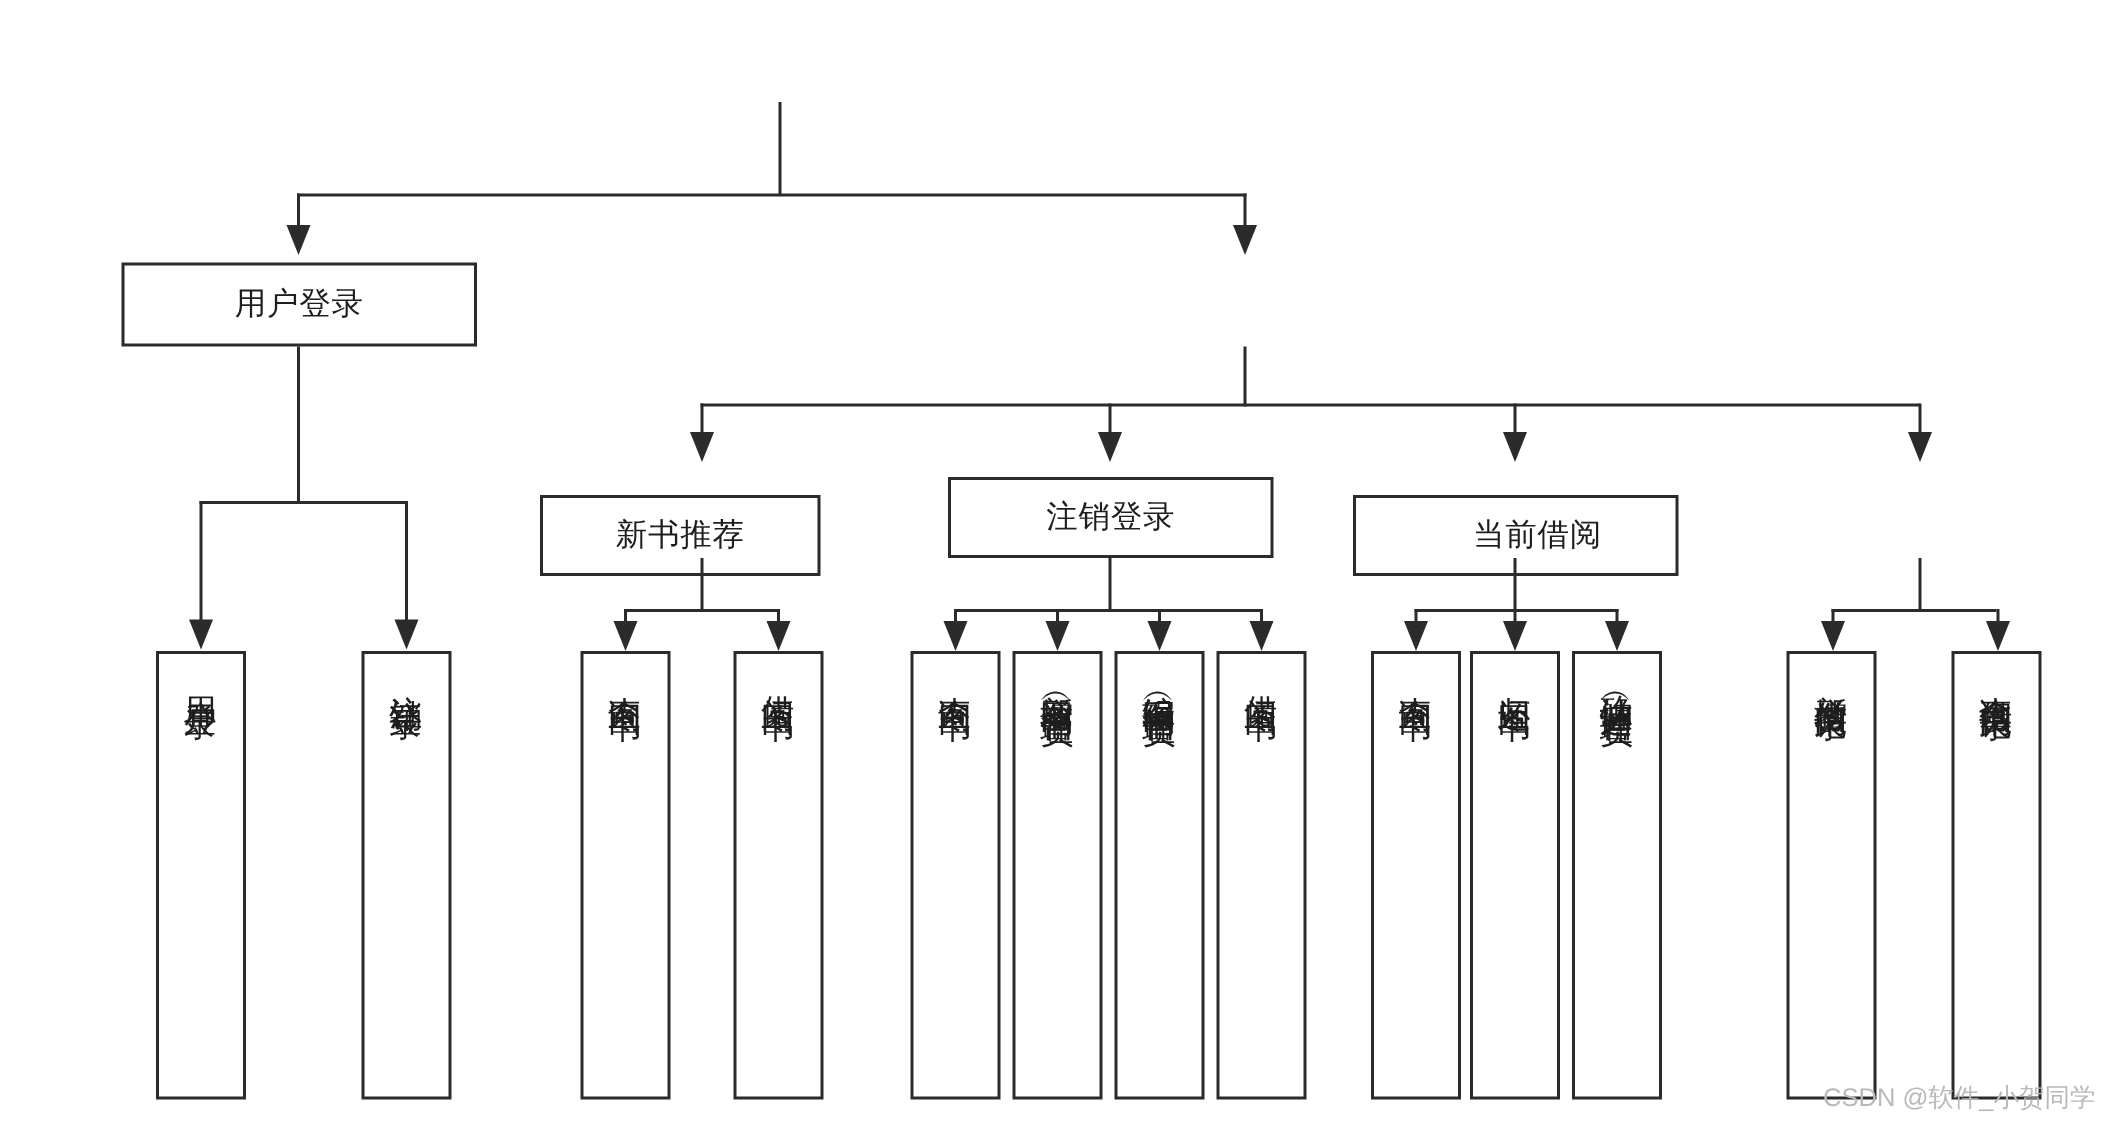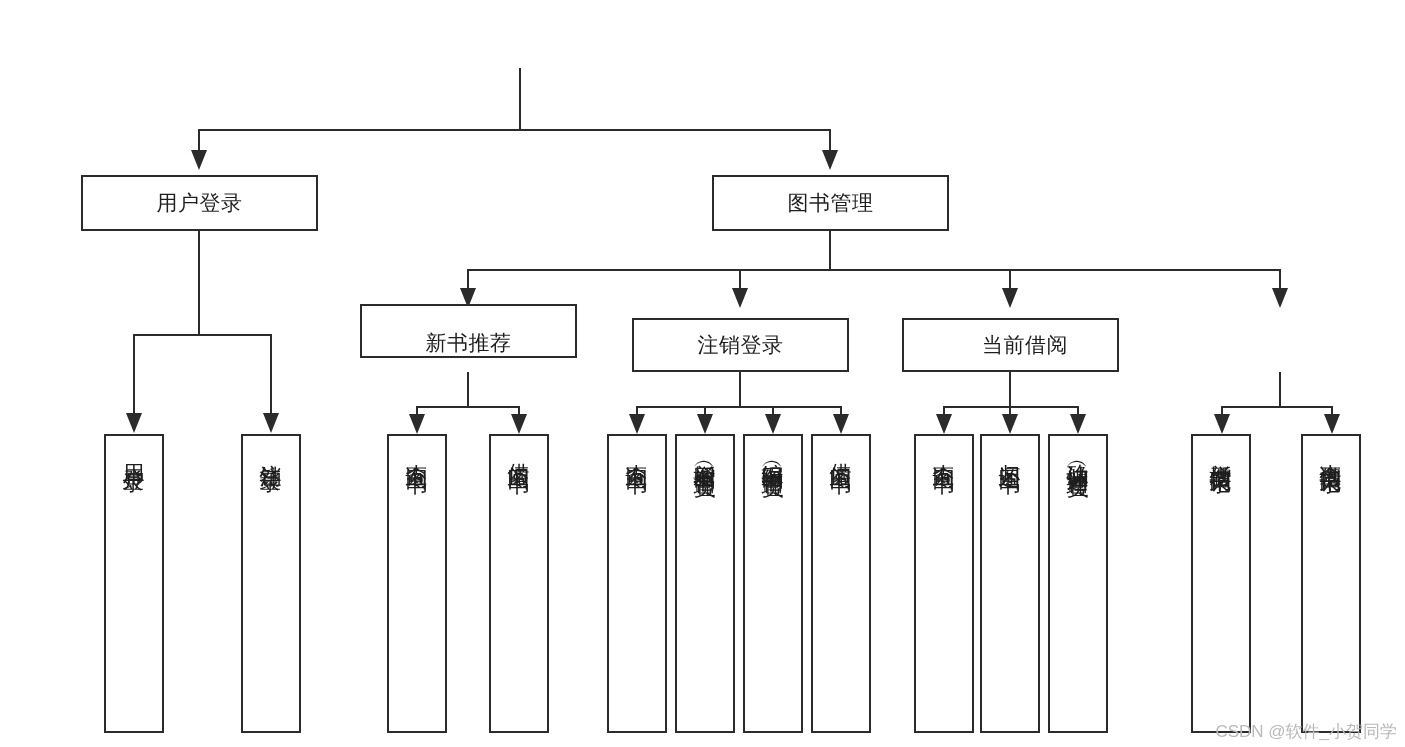--- a/index.html
+++ b/index.html
@@ -99,49 +99,46 @@
   <div class="edge h" style="left:198px; top:129px; width:633px; height:2px;"></div>
   <div class="edge v" style="left:198px; top:129px; width:2px; height:22px;"></div>
   <div class="arrow" style="left:191px; top:150px;"></div>
   <div class="edge v" style="left:829px; top:129px; width:2px; height:22px;"></div>
   <div class="arrow" style="left:822px; top:150px;"></div>
 
   <div class="node horiz" style="left:81px; top:175px; width:237px; height:56px;">
     <span class="label">用户登录</span>
   </div>
 
-  <div class="node horiz" style="left:712px; top:175px; width:237px; height:56px;">
-    <span class="label">图书管理</span>
-  </div>
 
   <div class="edge v" style="left:198px; top:231px; width:2px; height:105px;"></div>
   <div class="edge h" style="left:133px; top:334px; width:139px; height:2px;"></div>
   <div class="edge v" style="left:133px; top:334px; width:2px; height:80px;"></div>
   <div class="arrow" style="left:126px; top:413px;"></div>
   <div class="edge v" style="left:270px; top:334px; width:2px; height:80px;"></div>
   <div class="arrow" style="left:263px; top:413px;"></div>
 
   <div class="edge v" style="left:829px; top:231px; width:2px; height:40px;"></div>
   <div class="edge h" style="left:467px; top:269px; width:813px; height:2px;"></div>
   <div class="edge v" style="left:467px; top:269px; width:2px; height:20px;"></div>
   <div class="arrow" style="left:460px; top:288px;"></div>
   <div class="edge v" style="left:739px; top:269px; width:2px; height:20px;"></div>
   <div class="arrow" style="left:732px; top:288px;"></div>
   <div class="edge v" style="left:1009px; top:269px; width:2px; height:20px;"></div>
   <div class="arrow" style="left:1002px; top:288px;"></div>
   <div class="edge v" style="left:1279px; top:269px; width:2px; height:20px;"></div>
   <div class="arrow" style="left:1272px; top:288px;"></div>
 
-  <div class="node horiz" style="left:360px; top:304px; width:217px; height:54px;align-items:flex-end;">
+  <div class="node horiz" style="left:360px; top:330px; width:187px; height:54px;">
     <span class="label">新书推荐</span>
   </div>
   <div class="node horiz" style="left:632px; top:318px; width:217px; height:54px;">
     <span class="label">注销登录</span>
   </div>
-  <div class="node horiz" style="left:902px; top:318px; width:217px; height:54px;padding-left:29px;">
+  <div class="node horiz" style="left:902px; top:330px; width:217px; height:54px;padding-left:29px;">
     <span class="label">当前借阅</span>
   </div>
 
   <div class="edge v" style="left:467px; top:372px; width:2px; height:36px;"></div>
   <div class="edge h" style="left:416px; top:406px; width:104px; height:2px;"></div>
   <div class="edge v" style="left:416px; top:406px; width:2px; height:10px;"></div>
   <div class="arrow" style="left:409px; top:414px;"></div>
   <div class="edge v" style="left:518px; top:406px; width:2px; height:10px;"></div>
   <div class="arrow" style="left:511px; top:414px;"></div>
 

